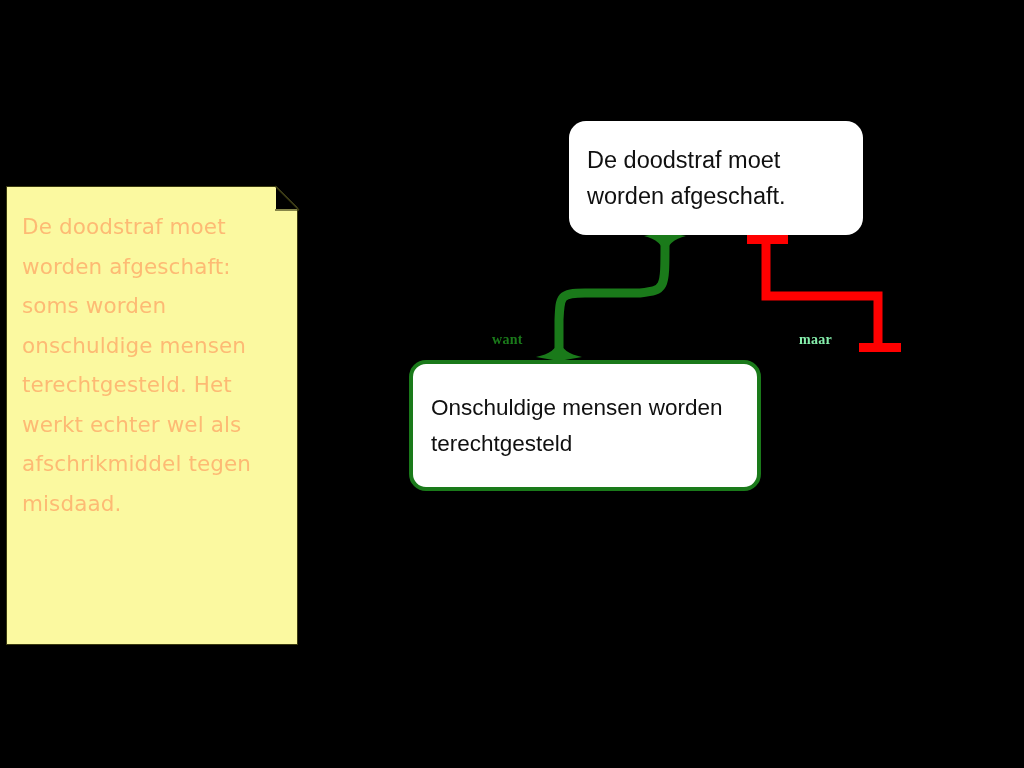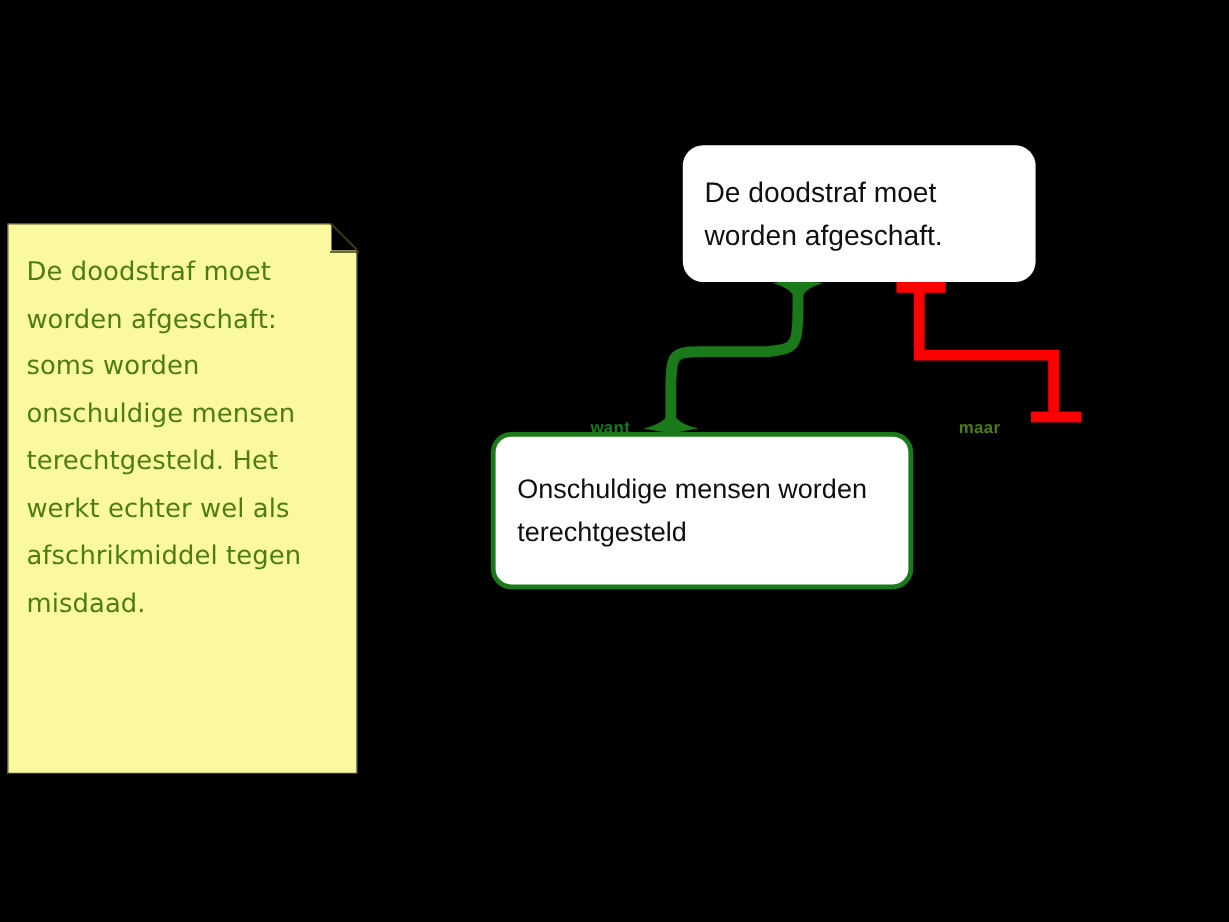--- a/index.html
+++ b/index.html
@@ -48,21 +48,21 @@
     pointer-events: none;
   }
   .sticky-text {
     position: absolute;
     left: 22px;
     top: 207px;
     width: 268px;
     font-family: "DejaVu Sans", sans-serif;
     font-size: 21.5px;
     line-height: 39.5px;
-    color: #4d7c0f;
+    color: #fdba74;
     letter-spacing: 0.1px;
     white-space: pre-wrap;
   }
 
   
   .node {
     position: absolute;
     background: #ffffff;
     box-sizing: border-box;
     display: flex;
@@ -124,35 +124,34 @@
     position: absolute;
     left: 0;
     top: 0;
     width: 1024px;
     height: 768px;
     pointer-events: none;
   }
 
   .edge-label {
     position: absolute;
-    font-family: Liberation Sans, sans-serif;
+    font-family: Liberation Serif, serif;
     font-size: 14px;
     font-weight: bold;
     letter-spacing: 0.3px;
-    margin-top: 16px;
   }
   .edge-label-want {
     left: 492px;
     top: 332px;
     color: #1a7a1a;
   }
   .edge-label-maar {
     left: 799px;
     top: 332px;
-    color: #4d7c0f;
+    color: #86efac;
   }
 </style>
 </head>
 <body>
 
 <div id="canvas">
 
   <div class="sticky-note"></div>
   <div class="sticky-fold"></div>
   <svg class="sticky-fold-edge" viewBox="0 0 26 26" width="26" height="26">

